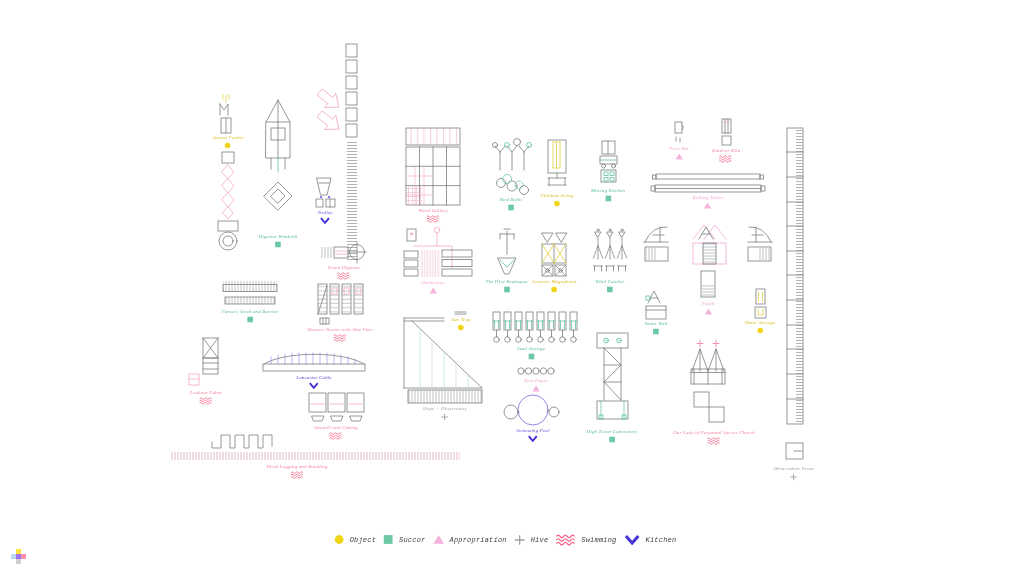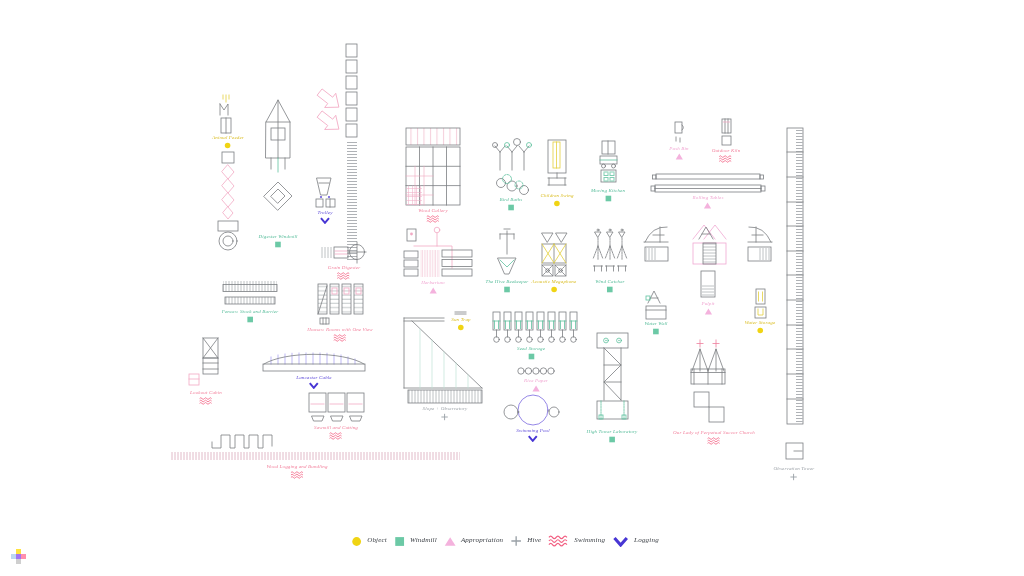--- a/index.html
+++ b/index.html
@@ -3,21 +3,21 @@
 <meta charset="utf-8">
 <style>
   html,body{margin:0;padding:0;background:#ffffff;}
   #canvas{position:relative;width:1024px;height:576px;background:#ffffff;overflow:hidden;
           font-family:"Liberation Serif", serif;}
   #art{position:absolute;left:0;top:0;}
   .item{position:absolute;transform:translateX(-50%);text-align:center;pointer-events:none;}
   .item .lbl{font-style:italic;font-size:5px;line-height:1.15;white-space:nowrap;letter-spacing:.15px;}
   .item .mk{margin-top:1px;line-height:0;}
   #legend{position:absolute;left:505px;top:531px;transform:translateX(-50%);
-          display:flex;gap:7px;align-items:center;}
+          display:flex;gap:7px;align-items:center;font-family:Liberation Mono, monospace;}
   .leg{display:flex;gap:5px;align-items:center;}
   .leg .leg-lbl{font-style:italic;font-size:7px;color:#3c4046;letter-spacing:.2px;}
   .mk svg,.leg svg{display:inline-block;vertical-align:middle;}
 </style>
 </head>
 <body>
 
 <div id="canvas">
 
   <svg id="art" width="1024" height="576" viewBox="0 0 1024 576" fill="none" stroke="#7b7e82" stroke-width=".8" stroke-linecap="square">
@@ -593,21 +593,21 @@
       <div class="leg">
         <span><svg width="11" height="11" viewBox="0 0 7 7">
             <circle cx="3.5" cy="3.5" r="2.8" fill="#f0d414"></circle>
           </svg></span>
         <span class="leg-lbl">Object</span>
       </div>
       <div class="leg">
         <span><svg width="11" height="11" viewBox="0 0 7 7">
             <rect x=".7" y=".7" width="5.6" height="5.6" fill="#6cc9a6"></rect>
           </svg></span>
-        <span class="leg-lbl">Windmill</span>
+        <span class="leg-lbl">Succor</span>
       </div>
       <div class="leg">
         <span><svg width="12" height="11" viewBox="0 0 8 7">
             <path d="M4,.6 L7.6,6.4 H.4 Z" fill="#f4b2dd"></path>
           </svg></span>
         <span class="leg-lbl">Appropriation</span>
       </div>
       <div class="leg">
         <span><svg width="12" height="12" viewBox="0 0 8 8">
             <path d="M4,.8 V7.2 M.8,4 H7.2" stroke="#99a0a6" stroke-width=".9" fill="none"></path>
@@ -619,17 +619,17 @@
             <path d="M.5,1.6 q1.2,-1.7 2.4,0 t2.4,0 t2.4,0 t2.4,0 t2.4,0" stroke="#f25f82" stroke-width=".8" fill="none"></path>
             <path d="M.5,4 q1.2,-1.7 2.4,0 t2.4,0 t2.4,0 t2.4,0 t2.4,0" stroke="#f25f82" stroke-width=".8" fill="none"></path>
             <path d="M.5,6.4 q1.2,-1.7 2.4,0 t2.4,0 t2.4,0 t2.4,0 t2.4,0" stroke="#f25f82" stroke-width=".8" fill="none"></path>
           </svg></span>
         <span class="leg-lbl">Swimming</span>
       </div>
       <div class="leg">
         <span><svg width="17" height="11" viewBox="0 0 11 7">
             <path d="M1.5,1.2 L5.5,5.8 L9.5,1.2" stroke="#4836d4" stroke-width="2" fill="none"></path>
           </svg></span>
-        <span class="leg-lbl">Logging</span>
+        <span class="leg-lbl">Kitchen</span>
       </div>
     </div>
 
 </div>
 
 </body></html>

